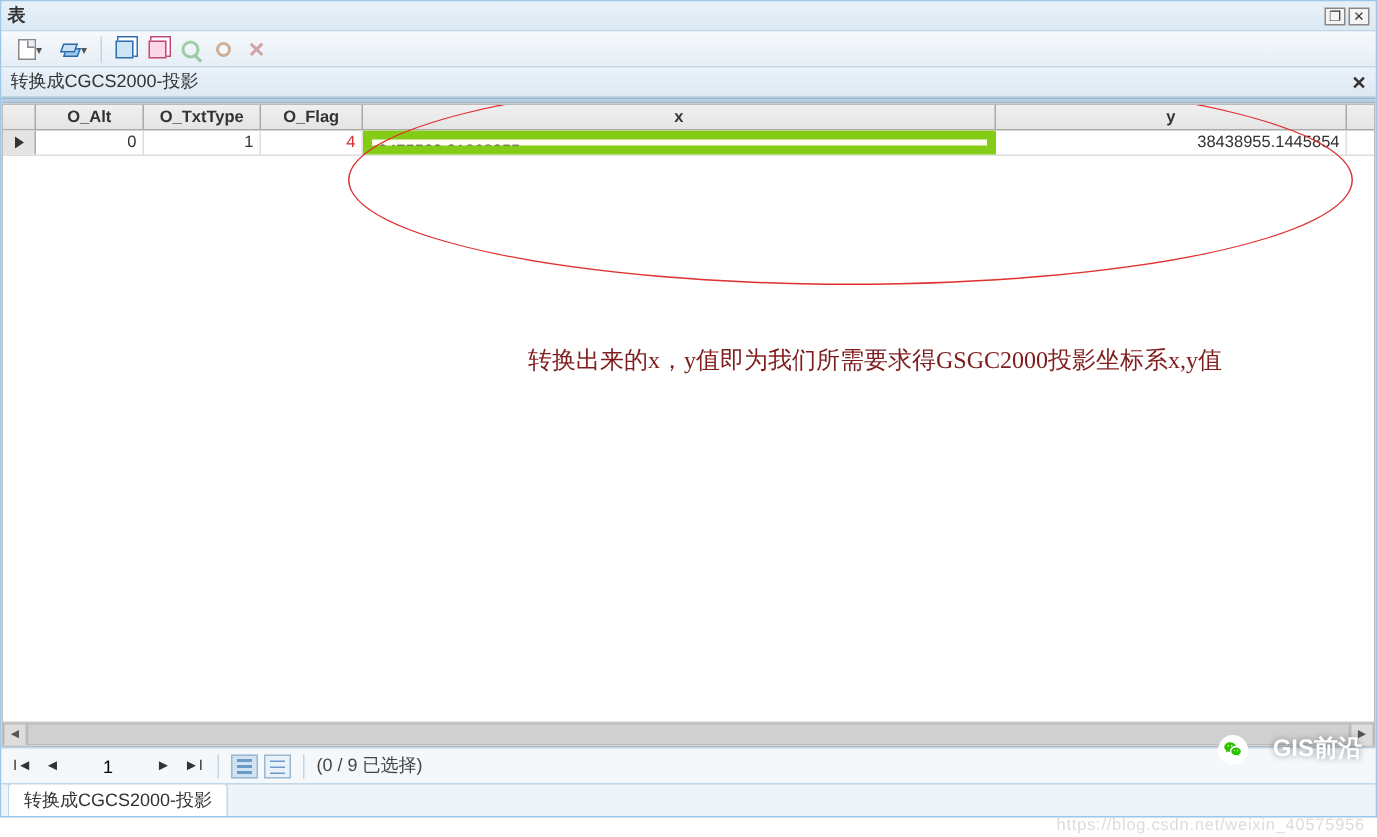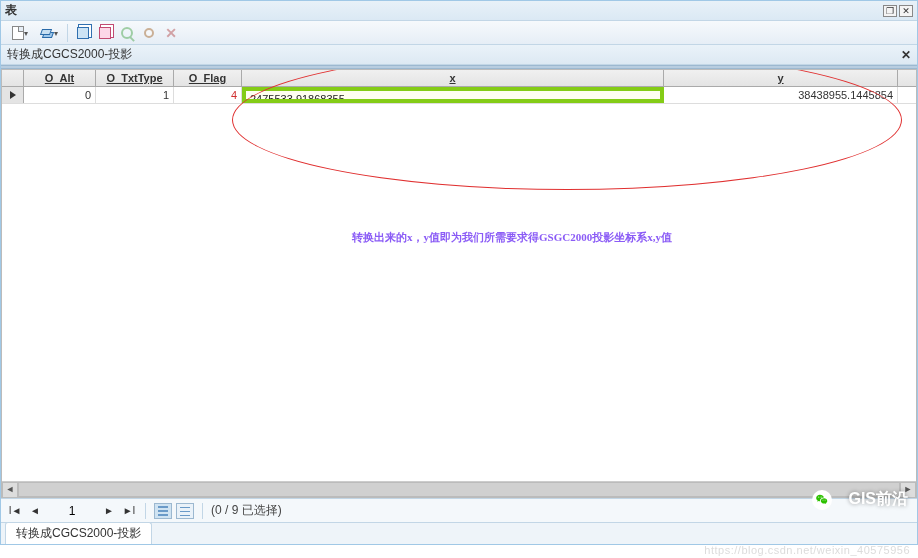--- a/index.html
+++ b/index.html
@@ -71,38 +71,37 @@
     height: 20px;
     display:flex; align-items:center; justify-content:space-between;
     padding:0 6px;
     border-bottom:1px solid #c2d6e6;
     color:#333;
   }
   .tabstrip .close-x{color:#333;font-weight:bold;cursor:pointer;}
   .divider { height:4px; background:#b8cde0; border-top:1px solid #9cb8d0; border-bottom:1px solid #9cb8d0;}
   .tablewrap{flex:1; background:#fff; border:1px solid #bbb; margin:0; display:flex; flex-direction:column; position:relative; overflow:hidden;}
   .thead{display:flex; background:linear-gradient(#f0f0f0,#e4e4e4); border-bottom:1px solid #aaa; height:17px;}
-  .th{border-right:1px solid #aaa; text-align:center; font-size:11px; line-height:16px; font-weight:bold; color:#333; overflow:hidden; white-space:nowrap;text-decoration:underline;}
+  .th{border-right:1px solid #aaa; text-align:center; font-size:11px; line-height:16px; font-weight:bold; color:#333; overflow:hidden; white-space:nowrap;}
   .row{display:flex; height:17px; border-bottom:1px solid #ddd;}
   .td{border-right:1px solid #ddd; font-size:11px; line-height:16px; padding:0 4px; text-align:right; color:#333; overflow:hidden; white-space:nowrap;}
   .rowhdr{background:#e4e4e4;border-right:1px solid #aaa;display:flex;align-items:center;justify-content:center;}
   .rowmark{width:0;height:0;border-top:4px solid transparent;border-bottom:4px solid transparent;border-left:6px solid #333;}
-  .td.x{background:#fffef0;border:4px solid #84cc16;text-align:left;color:#222;}
+  .td.x{background:#fffef0;border:6px solid #84cc16;text-align:left;color:#222;}
   .c0{width:22px;} .c1{width:72px;} .c2{width:78px;} .c3{width:68px;}
   .c4{width:422px;} .c5{width:234px;}
   .annot-ellipse{
     position:absolute; left:230px; top:-20px; width:670px; height:140px;
     border:1px solid #e03030; border-radius:50%;
     pointer-events:none;
   }
   .annot-text{
-    position:absolute; left:350px; top:160px; color:#8b5cf6; font-size:11px;
+    position:absolute; left:350px; top:160px; color:#7f1d1d; font-size:16px;
     font-family:"SimSun","Microsoft YaHei";
     pointer-events:none;
-    font-weight:bold;
   }
   .hscroll{height:16px;background:#ececec;border-top:1px solid #ccc;display:flex;}
   .hscroll .btn{width:16px;height:16px;background:#ddd;border:1px solid #bbb;font-size:9px;line-height:12px;text-align:center;color:#555;}
   .hscroll .thumb{flex:1;background:#d0d0d0;border:1px solid #bbb;margin:0;}
   .navbar{height:24px;background:#f4f8fb;display:flex;align-items:center;gap:4px;padding:0 6px;border-top:1px solid #c2d6e6;color:#444;}
   .navbtn{width:16px;height:16px;display:flex;align-items:center;justify-content:center;font-size:10px;color:#333;}
   .navpage{width:50px;text-align:center;border:none;background:transparent;font-size:12px;}
   .nav-sep{width:1px;height:16px;background:#c2d6e6;margin:0 4px;}
   .viewbtn{width:18px;height:16px;border:1px solid #9cb8d0;display:flex;align-items:center;justify-content:center;background:#eaf2f9;}
   .viewbtn.active{background:#cfe3f2;}

